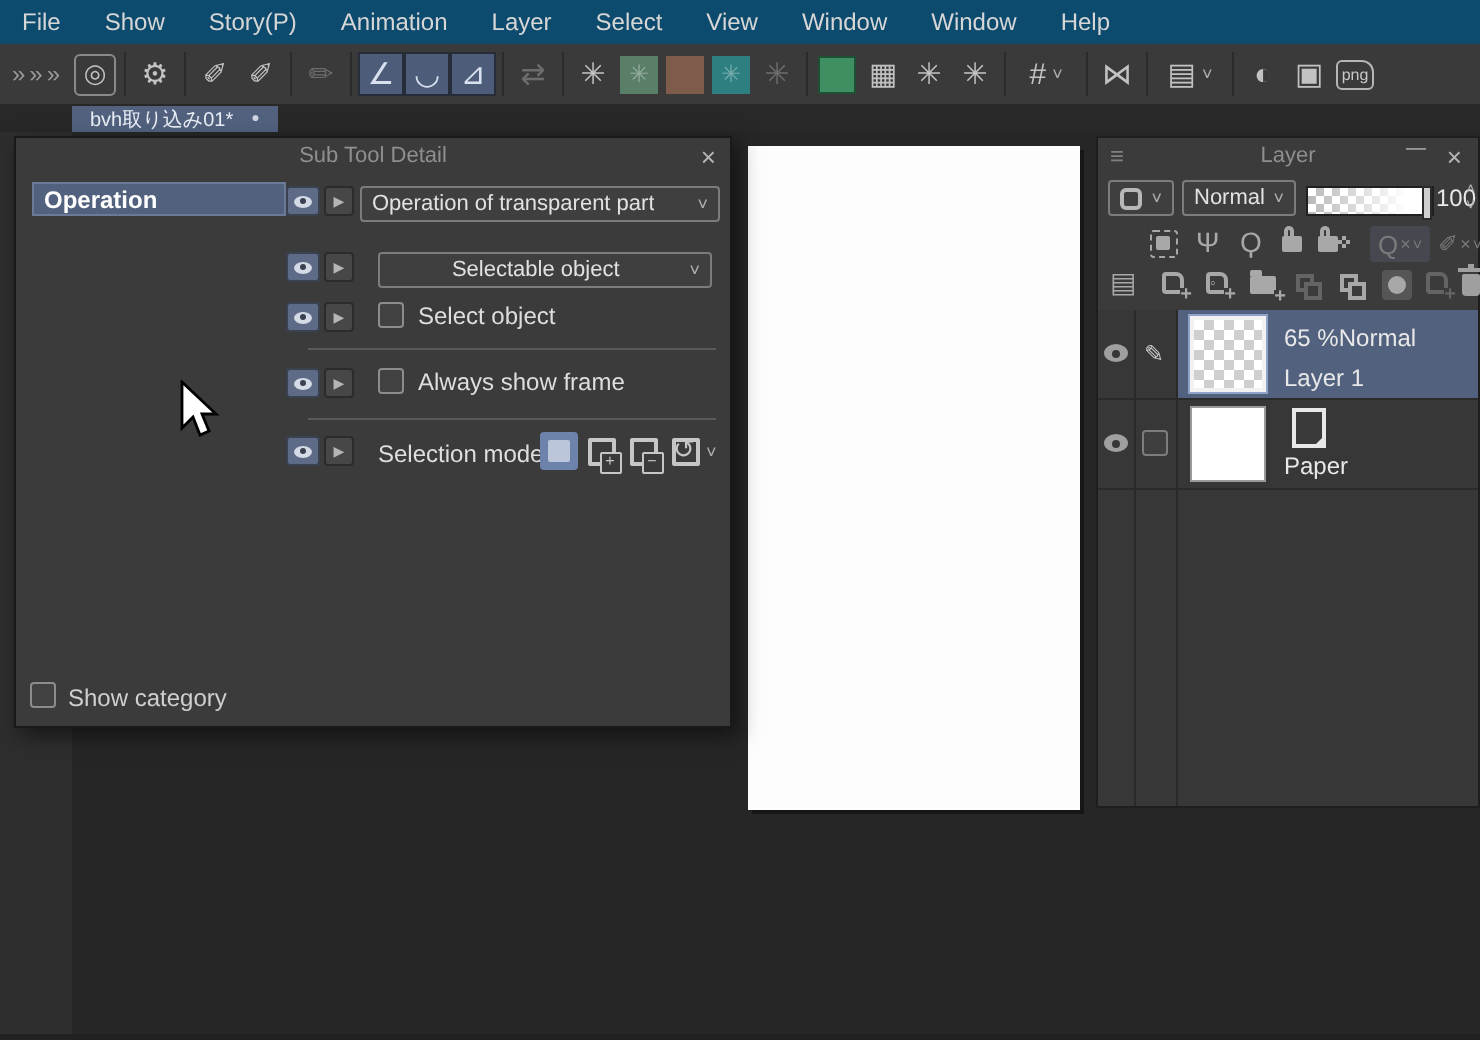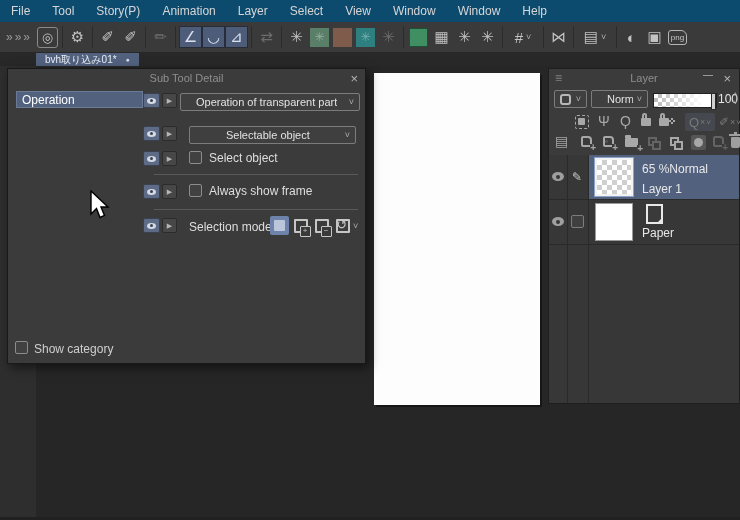--- a/index.html
+++ b/index.html
@@ -38,31 +38,31 @@
   .canvas{position:absolute;left:374px;top:73px;width:166px;height:332px;background:#fdfdfd;
           box-shadow:2px 2px 0 rgba(0,0,0,.4);}
   
   .dlg{position:absolute;left:7px;top:68px;width:357px;height:294px;background:#3b3b3b;
        border:1px solid #191919;box-shadow:3px 4px 10px rgba(0,0,0,.5);}
   .dlg .titlebar{position:absolute;left:0;top:0;width:100%;height:20px;}
   .dlg .title{position:absolute;left:0;top:3px;width:100%;text-align:center;font-size:11px;color:#8f8f8f;}
   .dlg .close{position:absolute;right:7px;top:2px;font-size:13px;color:#b5b5b5;}
   .catitem{position:absolute;left:8px;top:22px;width:127px;height:17px;background:#51617e;
            color:#fff;font-size:12px;line-height:17px;padding-left:5px;box-sizing:border-box;
-           border:1px solid #6b7a96;}
+           border:1px solid #6b7a96;font-weight:bold;}
   .eye{position:absolute;width:17px;height:15px;background:#5d6b87;border:1px solid #3a4150;
        border-radius:2px;box-sizing:border-box;}
   .eye::before{content:"";position:absolute;left:3px;top:4px;width:9px;height:6px;background:#d4dbe6;border-radius:50%;}
   .eye::after{content:"";position:absolute;left:6px;top:5px;width:3px;height:3px;background:#3a4150;border-radius:50%;}
   .play{position:absolute;width:15px;height:15px;background:#474747;border:1px solid #2b2b2b;
         border-radius:2px;color:#b5b5b5;font-size:7px;display:flex;align-items:center;
         justify-content:center;box-sizing:border-box;}
   .dd{position:absolute;height:18px;background:#3f3f3f;border:1px solid #7c7c7c;border-radius:2px;
       color:#e2e2e2;font-size:11px;display:flex;align-items:center;padding:0 5px;box-sizing:border-box;}
-  .dd .lbl{white-space:nowrap;overflow:hidden;margin-left:10px;}
+  .dd .lbl{white-space:nowrap;overflow:hidden;}
   .dd .chev{margin-left:auto;padding-left:4px;}
   .dd.center .lbl{margin:0 auto;}
   .dd.center .chev{margin-left:0;}
   .cb{position:absolute;width:13px;height:13px;background:#414141;border:1px solid #8c8c8c;
       border-radius:2px;box-sizing:border-box;}
   .rowlabel{position:absolute;font-size:12px;color:#dedede;white-space:nowrap;}
   .hsep{position:absolute;height:1px;background:#5a5a5a;}
   .smb{position:absolute;width:19px;height:19px;display:flex;align-items:center;justify-content:center;}
   .smb.on{background:#6e83ac;border-radius:2px;}
   .smb .insq{width:11px;height:11px;background:#bcc6da;border-radius:1px;}
@@ -134,21 +134,21 @@
   
   .cursor{position:absolute;left:88px;top:190px;z-index:99;}
 </style>
 </head>
 <body>
 
 <div id="app">
 
   <div class="menubar">
     <span class="mi">File</span>
-    <span class="mi">Tool</span>
+    <span class="mi">Show</span>
     <span class="mi">Story(P)</span>
     <span class="mi">Animation</span>
     <span class="mi">Layer</span>
     <span class="mi">Select</span>
     <span class="mi">View</span>
     <span class="mi">Window</span>
     <span class="mi">Window</span>
     <span class="mi">Help</span>
   </div>
 

